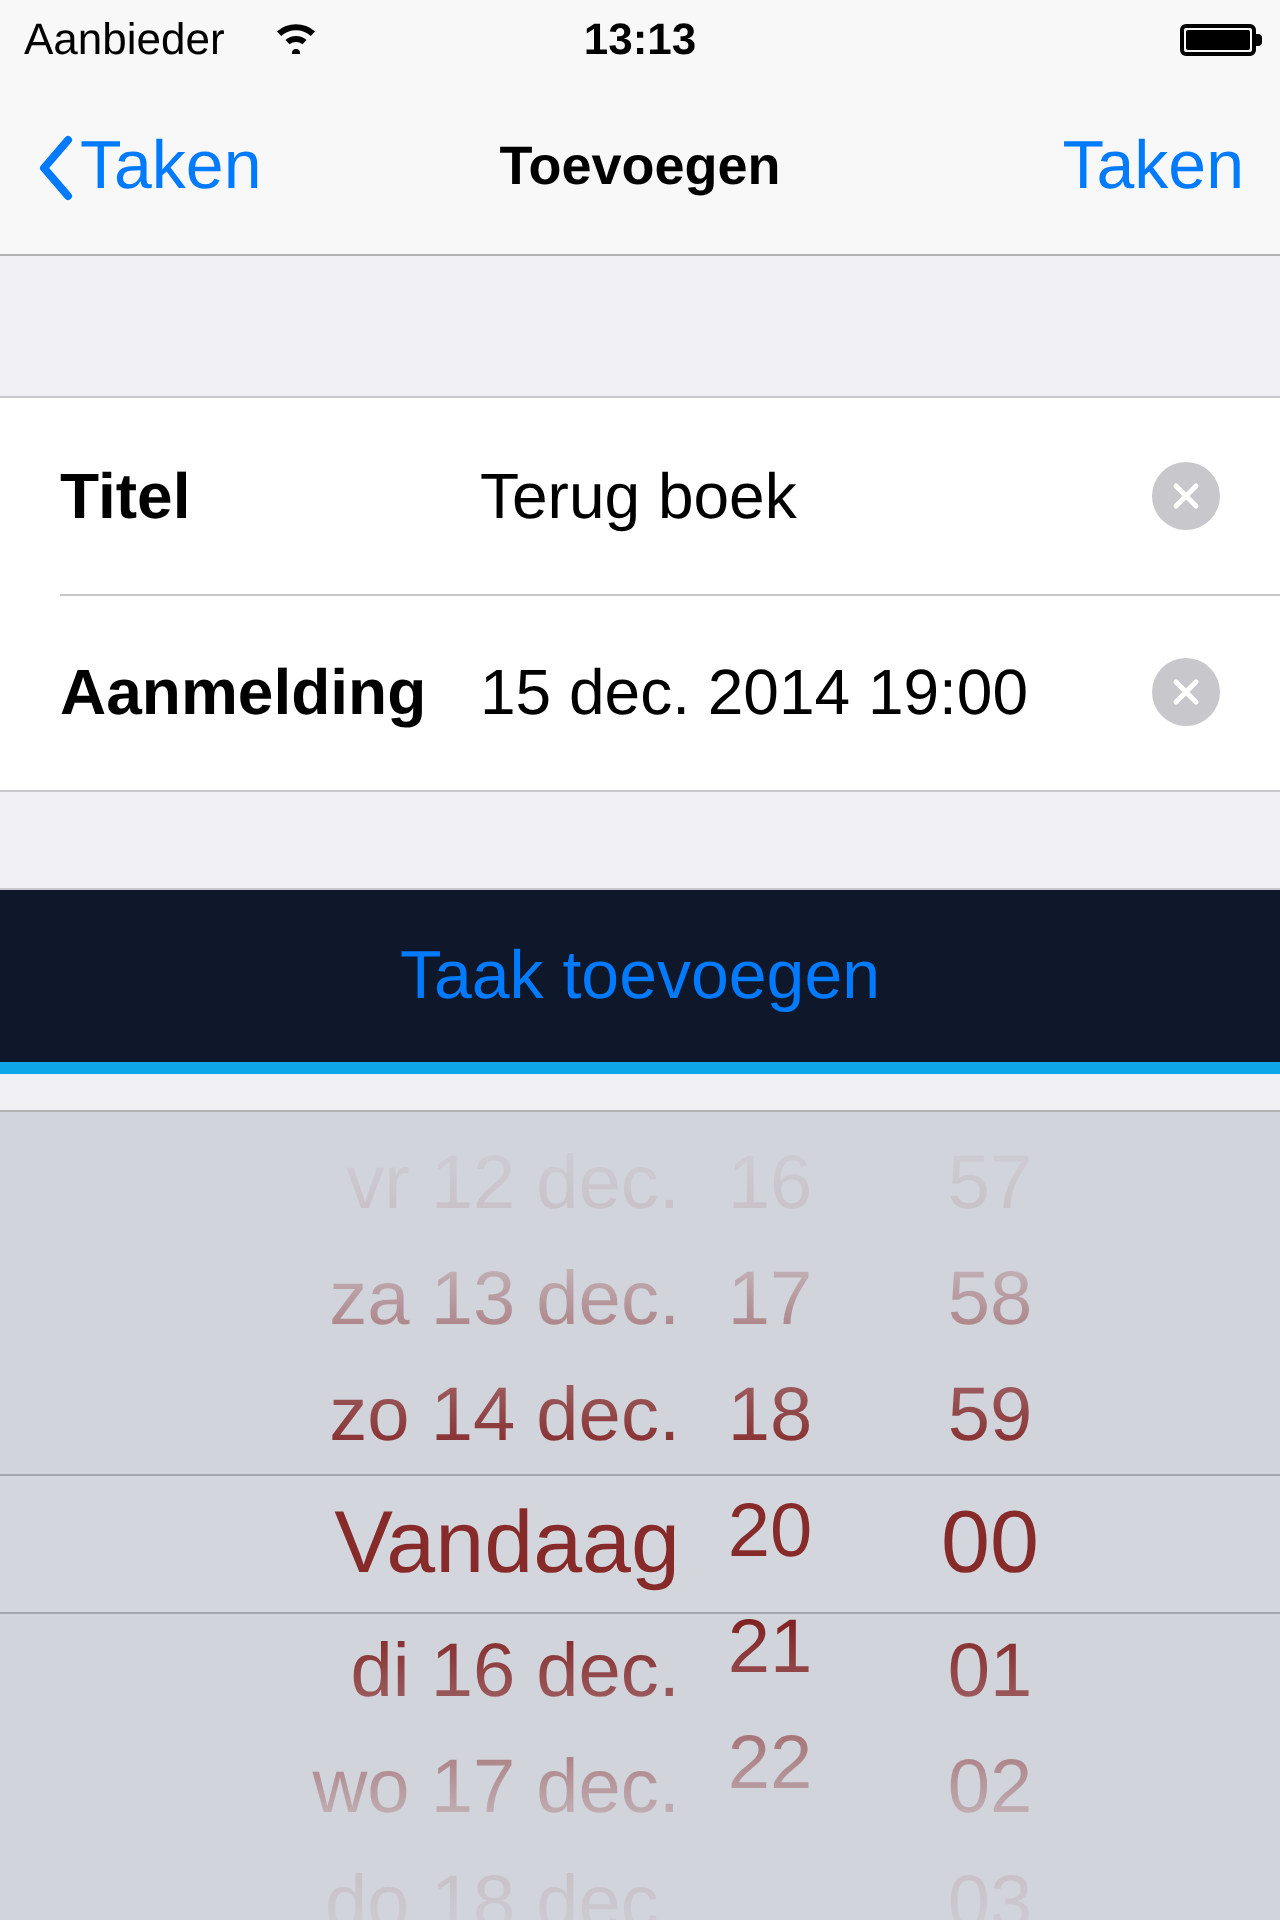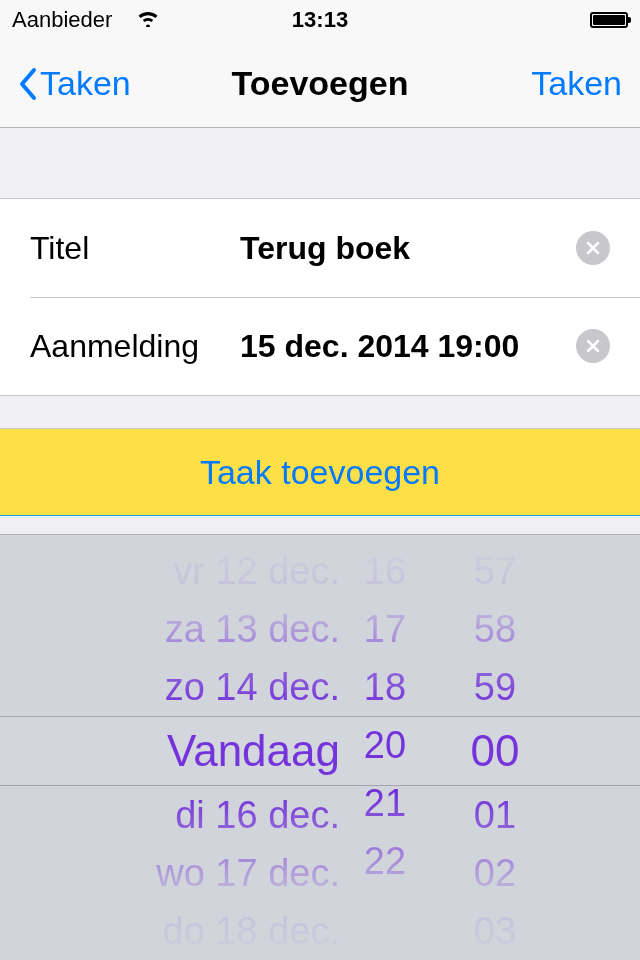--- a/index.html
+++ b/index.html
@@ -42,21 +42,21 @@
     background: #f8f8f8;
     border-bottom: 1px solid #b2b2b2;
     display: flex;
     align-items: center;
     justify-content: space-between;
     padding: 0 18px;
     position: relative;
   }
   .nav-title {
     position: absolute; left: 50%; transform: translateX(-50%);
-    font-size: 34px; font-weight: 600;
+    font-size: 27px; font-weight: 600;
   }
   .nav-btn {
     color: #007aff;
     font-size: 34px;
     display: flex;
     align-items: center;
     gap: 2px;
     font-weight: 400;
   }
   .chevron-left {
@@ -75,34 +75,34 @@
     display: flex;
     align-items: center;
     min-height: 98px;
     padding: 0 30px;
     font-size: 32px;
   }
   .form-row + .form-row { position: relative; }
   .form-row + .form-row::before {
     content:""; position:absolute; left:30px; right:0; top:0; height:1px; background:#c8c7cc;
   }
-  .form-label { width: 210px; flex-shrink:0; font-weight:400; }
-  .form-value { flex: 1; font-weight:700; }
+  .form-label { width: 210px; flex-shrink:0; font-weight:700; }
+  .form-value { flex: 1; font-weight:400; }
   .clear-btn {
     width: 34px; height: 34px; border-radius: 50%; background: #c7c7cc;
     display:flex; align-items:center; justify-content:center; flex-shrink:0;
   }
   .clear-btn svg { display:block; }
 
   
   .action-group {
-    margin-top: 32px;
-    background: #fde047;
+    margin-top: 48px;
+    background: #0f172a;
     border-top: 1px solid #c8c7cc;
-    border-bottom: 1px solid #0ea5e9;
+    border-bottom: 6px solid #0ea5e9;
   }
   .action-row {
     height: 86px; display:flex; align-items:center; justify-content:center;
     color:#007aff; font-size: 34px; font-weight:400;
   }
 
   
   .picker-wrap {
     margin-top: 18px;
     height: 432px;
@@ -128,21 +128,21 @@
     list-style:none;
     position:absolute;
     left:0; right:0;
     top: 50%;
     transform: translateY(calc(-50% - 0px));
   }
   .picker-item {
     height: 58px;
     line-height: 58px;
     font-size: 38px;
-    color:#6d28d9;
+    color:#7f1d1d;
     white-space:nowrap;
     font-weight:300;
   }
   .picker-item.sel { font-size: 44px; font-weight:400; height:70px; line-height:70px;}
   .sel-band {
     position:absolute; left:0; right:0; top:50%; height:70px; transform:translateY(-50%);
     border-top:1px solid #a3a6ad; border-bottom:1px solid #a3a6ad;
     pointer-events:none;
     background: rgba(255,255,255,0.06);
   }

